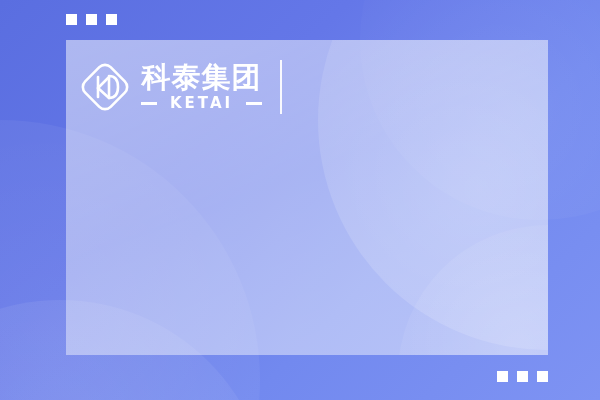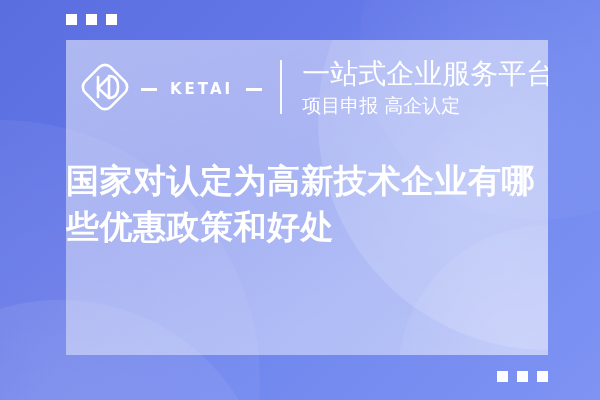--- a/index.html
+++ b/index.html
@@ -216,33 +216,29 @@
             <g fill="none" stroke="#ffffff" stroke-width="2.6" stroke-linejoin="round" stroke-linecap="round">
               <rect x="9" y="9" width="36" height="36" rx="8" ry="8" transform="rotate(45 27 27)"></rect>
               <path d="M20 17 L20 37"></path>
               <path d="M20 28 L30 18"></path>
               <path d="M20 28 L31 38"></path>
               <path d="M31 16 L31 38 C38 38 40 33 40 27 C40 21 38 16 31 16 Z"></path>
             </g>
           </svg>
         </span>
         <span class="logo-text">
+          <span class="logo-cn">科泰集团</span>
           <span class="logo-en-row">
             <i class="logo-en-rule"></i>
             <span class="logo-en">KETAI</span>
             <i class="logo-en-rule"></i>
           </span>
         </span>
       </div>
 
       <span class="divider"></span>
 
-      <div class="tagline">
-        <span class="tagline-main">一站式企业服务平台</span>
-        <span class="tagline-sub">项目申报 高企认定</span>
-      </div>
 
     </div>
 
-    <div class="headline">国家对认定为高新技术企业有哪些优惠政策和好处</div>
   </div>
 
 </div>
 
 </body></html>

